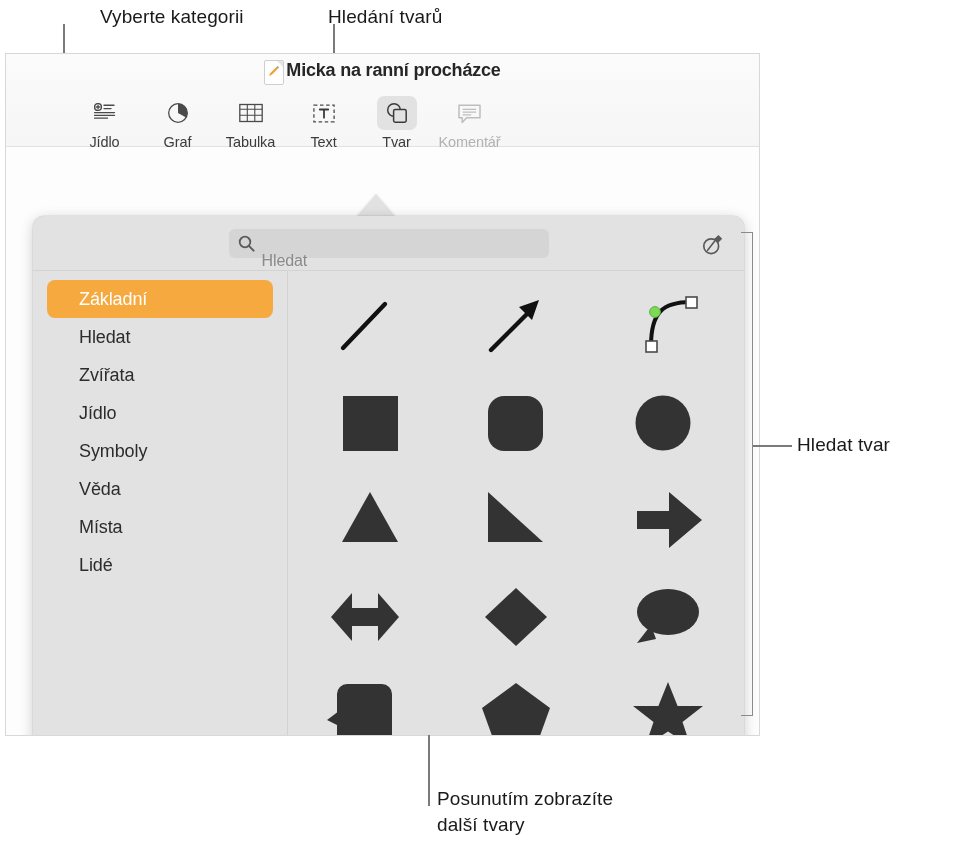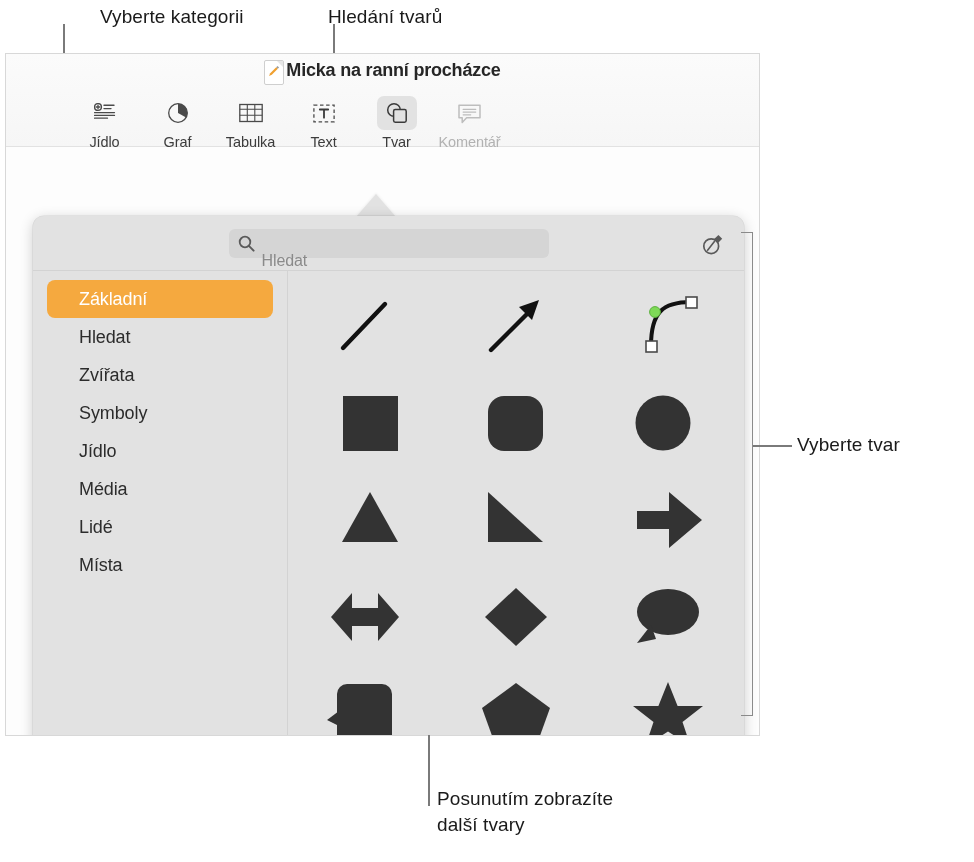--- a/index.html
+++ b/index.html
@@ -360,33 +360,33 @@
         <div class="category-item selected">
           <span>Základní</span>
         </div>
         <div class="category-item">
           <span>Hledat</span>
         </div>
         <div class="category-item">
           <span>Zvířata</span>
         </div>
         <div class="category-item">
+          <span>Jídlo</span>
+        </div>
+        <div class="category-item">
           <span>Symboly</span>
         </div>
         <div class="category-item">
-          <span>Jídlo</span>
-        </div>
-        <div class="category-item">
-          <span>Média</span>
+          <span>Věda</span>
+        </div>
+        <div class="category-item">
+          <span>Místa</span>
         </div>
         <div class="category-item">
           <span>Lidé</span>
-        </div>
-        <div class="category-item">
-          <span>Místa</span>
         </div>
 
       </div>
 
       <div class="shapes-grid">
 
         <div class="shape-cell">
           <svg width="78" height="72" viewBox="0 0 78 72">
             <path d="M18 58 L60 14" stroke="#111" stroke-width="4.4" stroke-linecap="round"></path>
           </svg>
@@ -472,17 +472,17 @@
           </svg>
         </div>
 
       </div>
     </div>
   </div>
 </div>
 
 <div class="bracket"></div>
 <div class="leader leader-h" style="left:752px; top:445px; width:40px;"></div>
-<div class="callout-text" style="left:797px; top:432px;">Vyberte tvar</div>
+<div class="callout-text" style="left:797px; top:432px;">Hledat tvar</div>
 
 <div class="leader leader-v" style="left:428px; top:718px; height:88px;"></div>
 <div class="callout-text" style="left:437px; top:786px;">Posunutím zobrazíte
 další tvary</div>
 
 </body></html>

